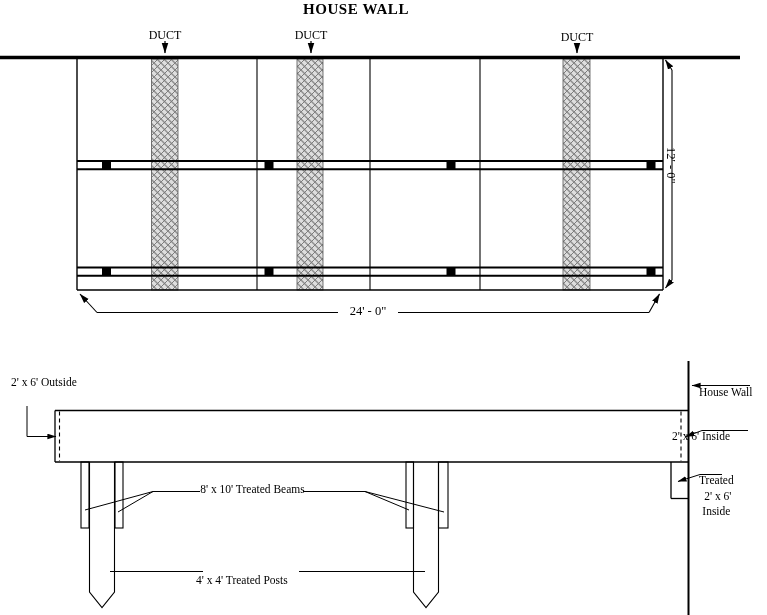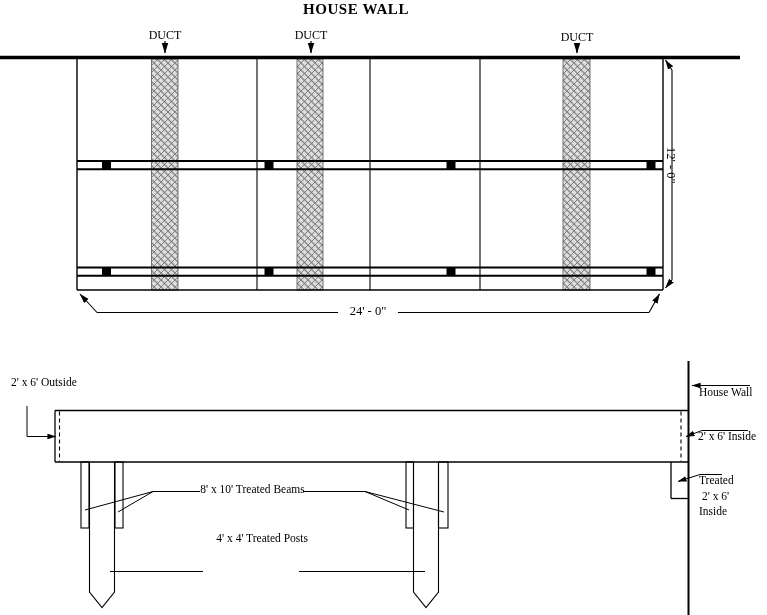--- a/index.html
+++ b/index.html
@@ -13,25 +13,25 @@
   .plan-title{left:270px;top:1px;width:172px;text-align:center;font-size:15px;font-weight:bold;letter-spacing:0.6px;}
   .duct{width:36px;text-align:center;font-size:12px;}
   .duct1{left:147px;top:28px;}
   .duct2{left:293px;top:28px;}
   .duct3{left:559px;top:30px;}
   .dim24{left:340px;top:304px;width:56px;text-align:center;font-size:12.5px;}
   .dim12{left:663px;top:147px;writing-mode:vertical-rl;font-size:12.5px;}
   .side-title{left:180px;top:424px;width:148px;text-align:center;font-size:18px;letter-spacing:1px;}
   .outside{left:11px;top:376px;}
   .housewall{left:699px;top:386px;}
-  .inside{left:698px;top:430px;}
-  .ledger{left:699px;top:473px;line-height:15.5px;}
+  .inside{left:672px;top:430px;}
+  .ledger{left:699px;top:473px;line-height:15.5px;text-align:center;}
   .ledger .l2{margin-left:3px;}
   .beams{left:195px;top:483px;width:115px;text-align:center;}
-  .posts{left:196px;top:532px;width:112px;text-align:right;}
+  .posts{left:196px;top:574px;width:112px;text-align:left;}
 </style>
 </head>
 <body>
 
 <div id="stage">
 
   <svg id="drawing" width="767" height="615" viewBox="0 0 767 615">
     <defs>
       <marker id="ah" markerWidth="10" markerHeight="8" refX="8.6" refY="3" orient="auto">
         <path d="M0,0.2 L9,3 L0,5.8 Z" fill="#000"></path>

